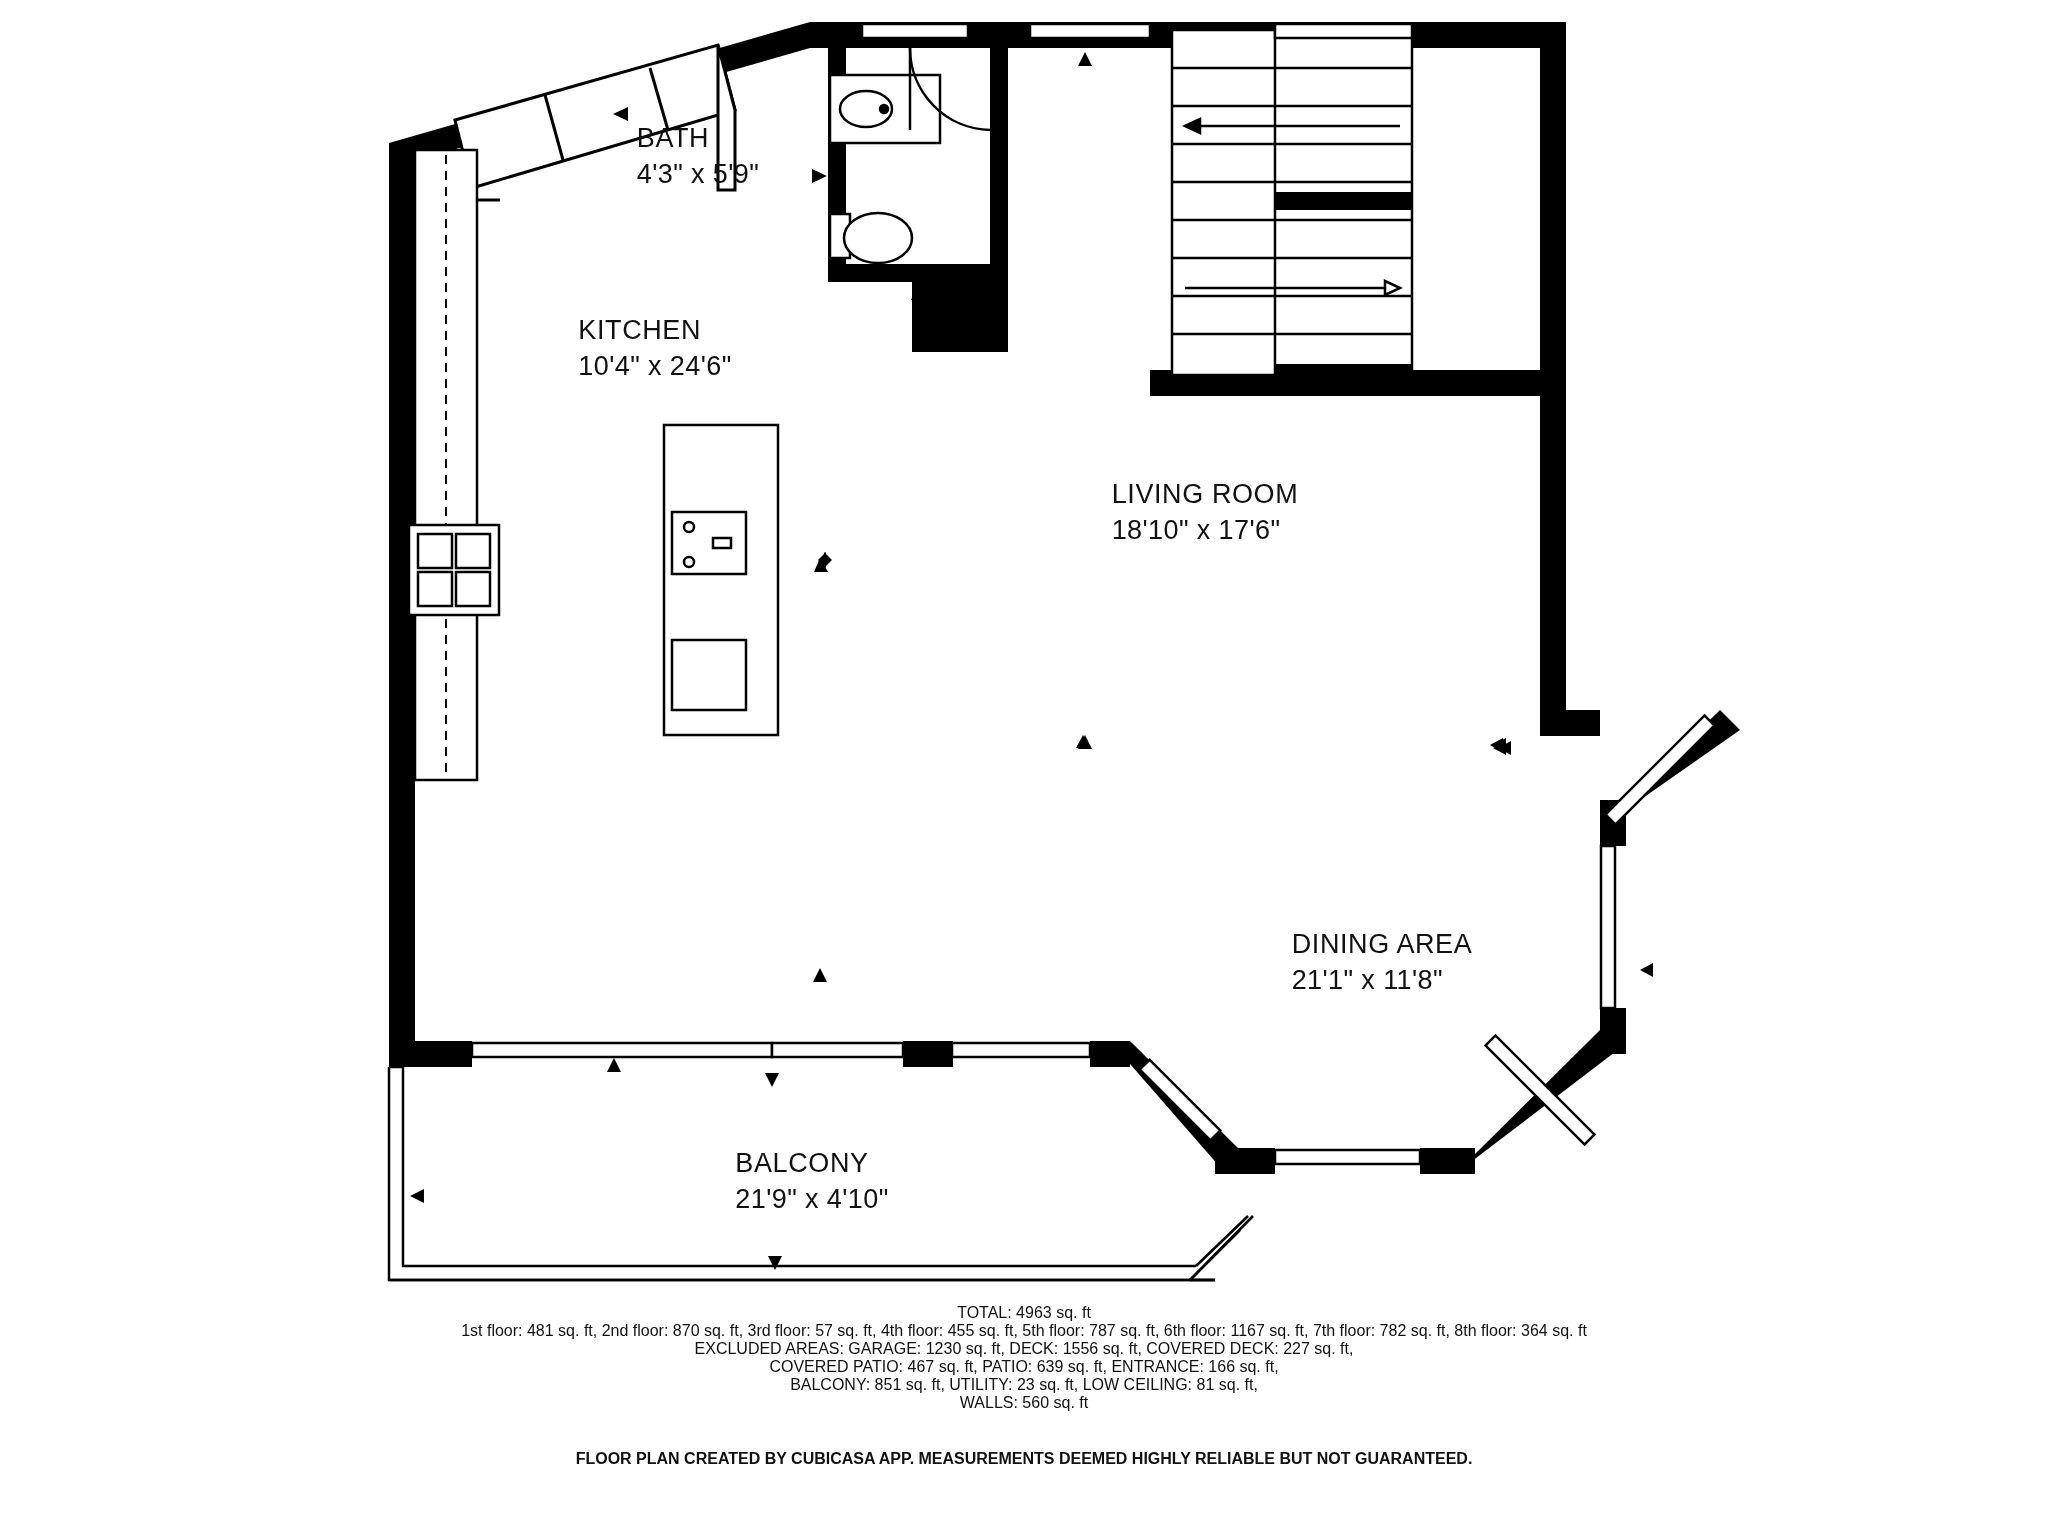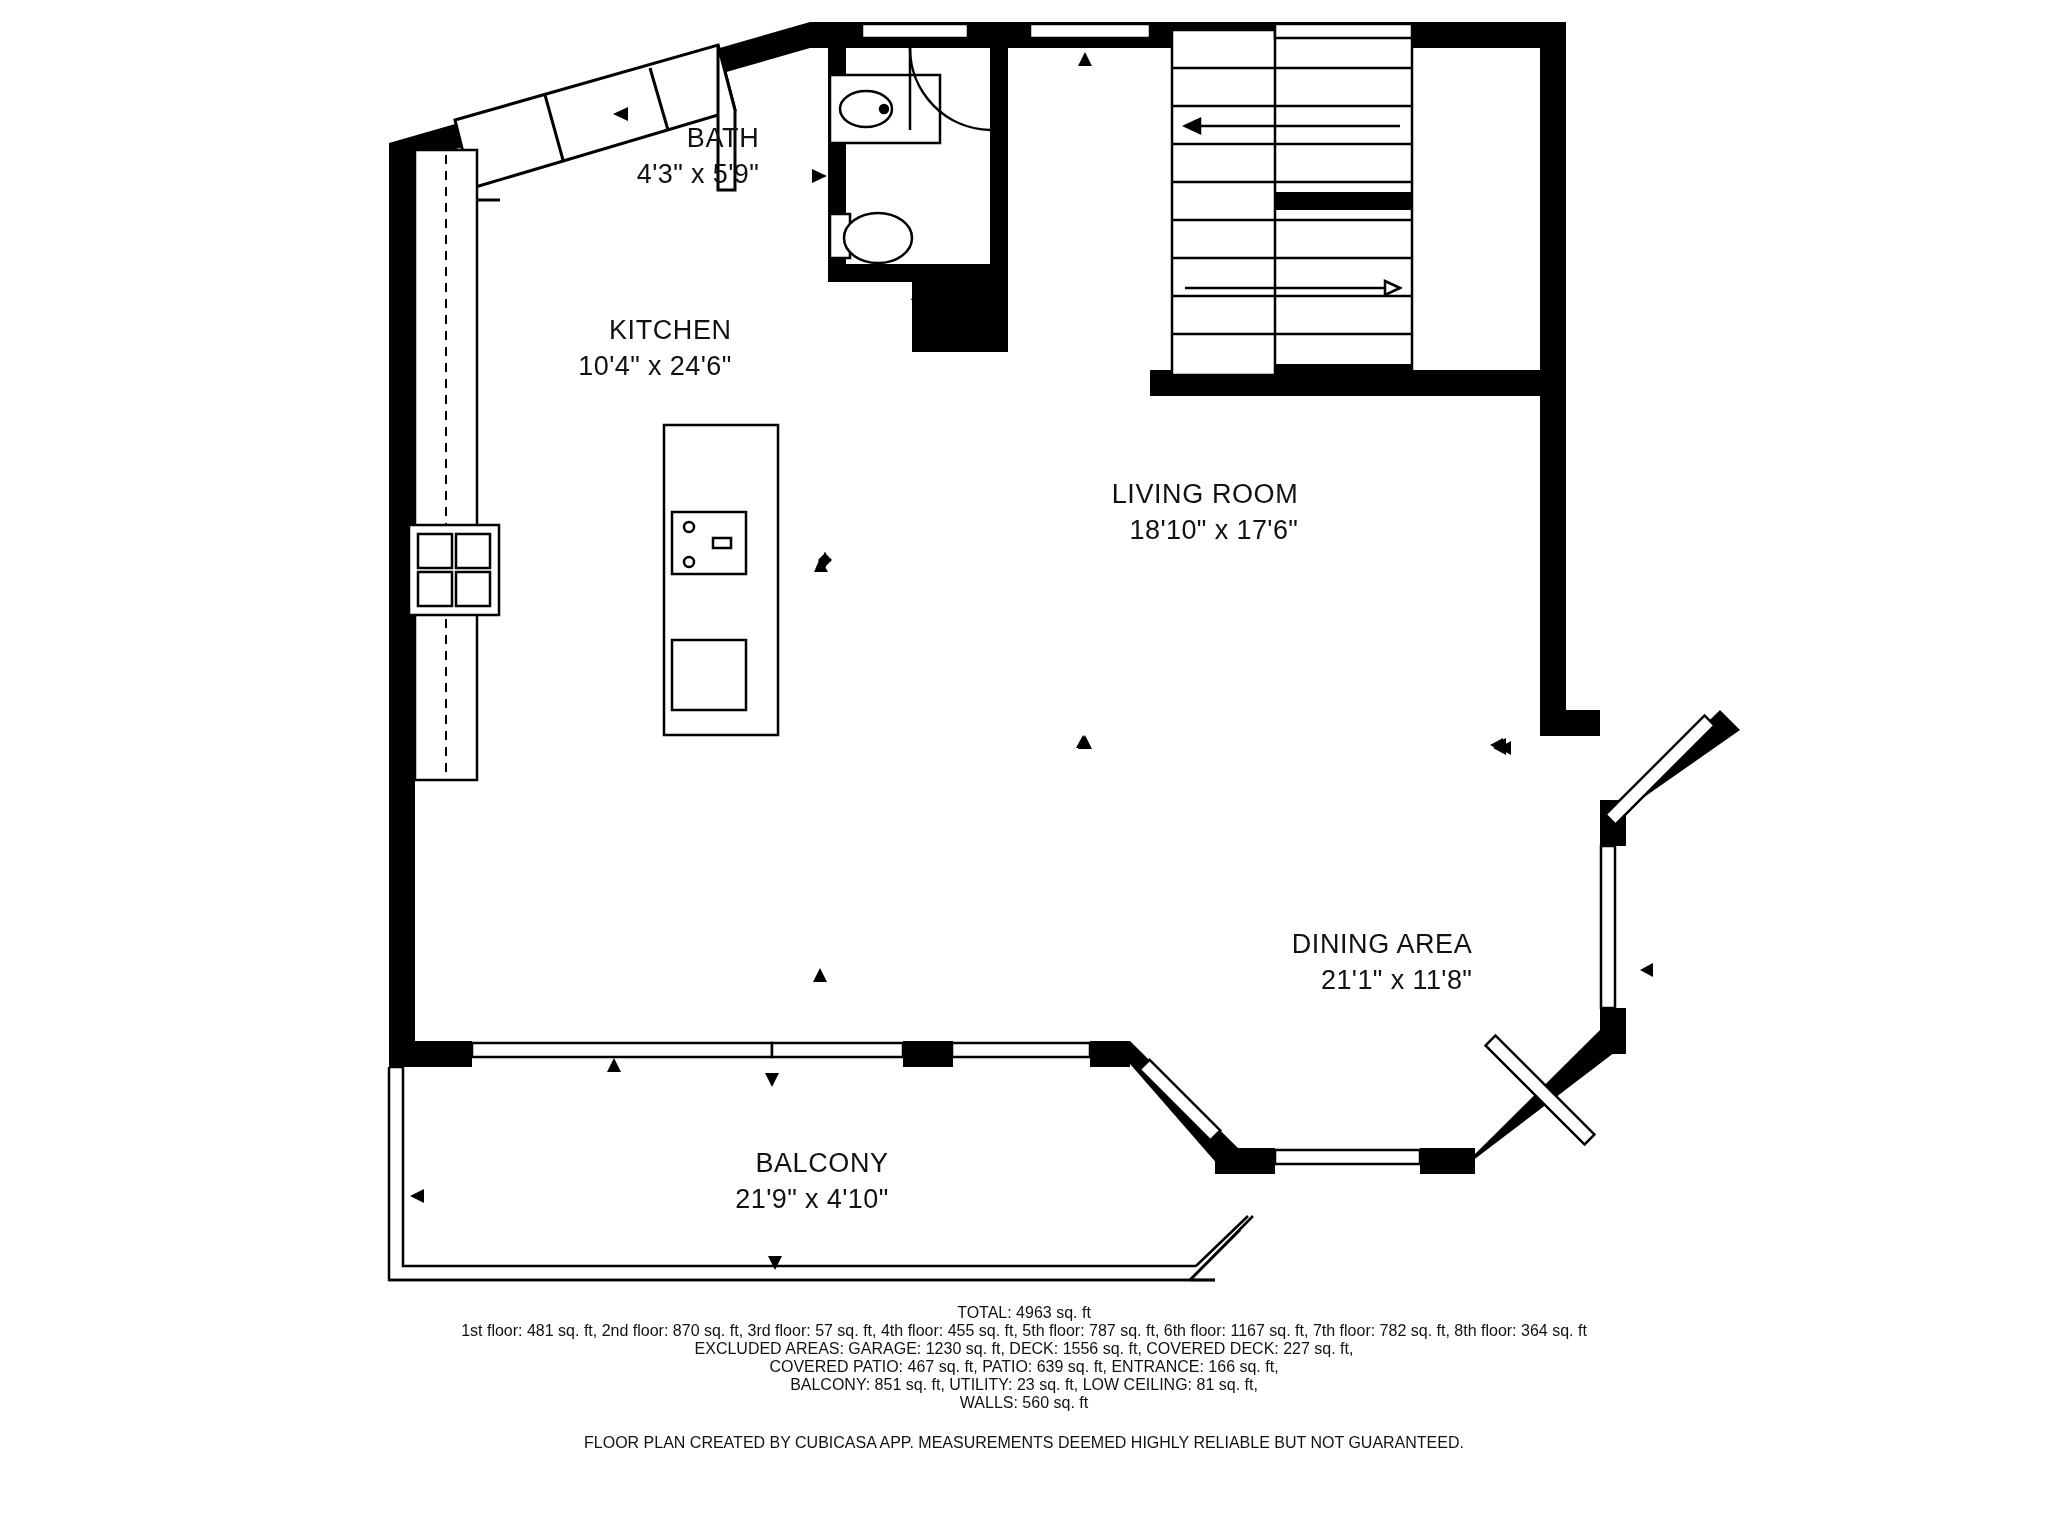--- a/index.html
+++ b/index.html
@@ -17,21 +17,21 @@
   }
   #plan {
     position: absolute;
     left: 0;
     top: 0;
     width: 2048px;
     height: 1536px;
   }
   .room-label {
     position: absolute;
-    text-align: right;
+    text-align: left;
     white-space: nowrap;
     color: #111111;
   }
   .room-label .name {
     font-size: 27px;
     letter-spacing: 0.6px;
     line-height: 1.35;
   }
   .room-label .dims {
     font-size: 27px;
@@ -257,14 +257,14 @@
   <div class="dims">21'9" x 4'10"</div>
 </div>
 
 <div class="footer-block" style="top:1304px;">
   <div class="footer total" style="position:static;">TOTAL: 4963 sq. ft</div>
   <div class="footer line" style="position:static; ">1st floor: 481 sq. ft, 2nd floor: 870 sq. ft, 3rd floor: 57 sq. ft, 4th floor: 455 sq. ft, 5th floor: 787 sq. ft, 6th floor: 1167 sq. ft, 7th floor: 782 sq. ft, 8th floor: 364 sq. ft</div>
   <div class="footer line" style="position:static;">EXCLUDED AREAS: GARAGE: 1230 sq. ft, DECK: 1556 sq. ft, COVERED DECK: 227 sq. ft,</div>
   <div class="footer line" style="position:static;text-align:center;">COVERED PATIO: 467 sq. ft, PATIO: 639 sq. ft, ENTRANCE: 166 sq. ft,</div>
   <div class="footer line" style="position:static;">BALCONY: 851 sq. ft, UTILITY: 23 sq. ft, LOW CEILING: 81 sq. ft,</div>
   <div class="footer line" style="position:static;">WALLS: 560 sq. ft</div>
-  <div class="footer credit" style="position:static; margin-top:22px;">FLOOR PLAN CREATED BY CUBICASA APP. MEASUREMENTS DEEMED HIGHLY RELIABLE BUT NOT GUARANTEED.</div>
+  <div class="footer credit" style="position:static; margin-top:38px;font-weight:bold;">FLOOR PLAN CREATED BY CUBICASA APP. MEASUREMENTS DEEMED HIGHLY RELIABLE BUT NOT GUARANTEED.</div>
 </div>
 
 </body></html>

